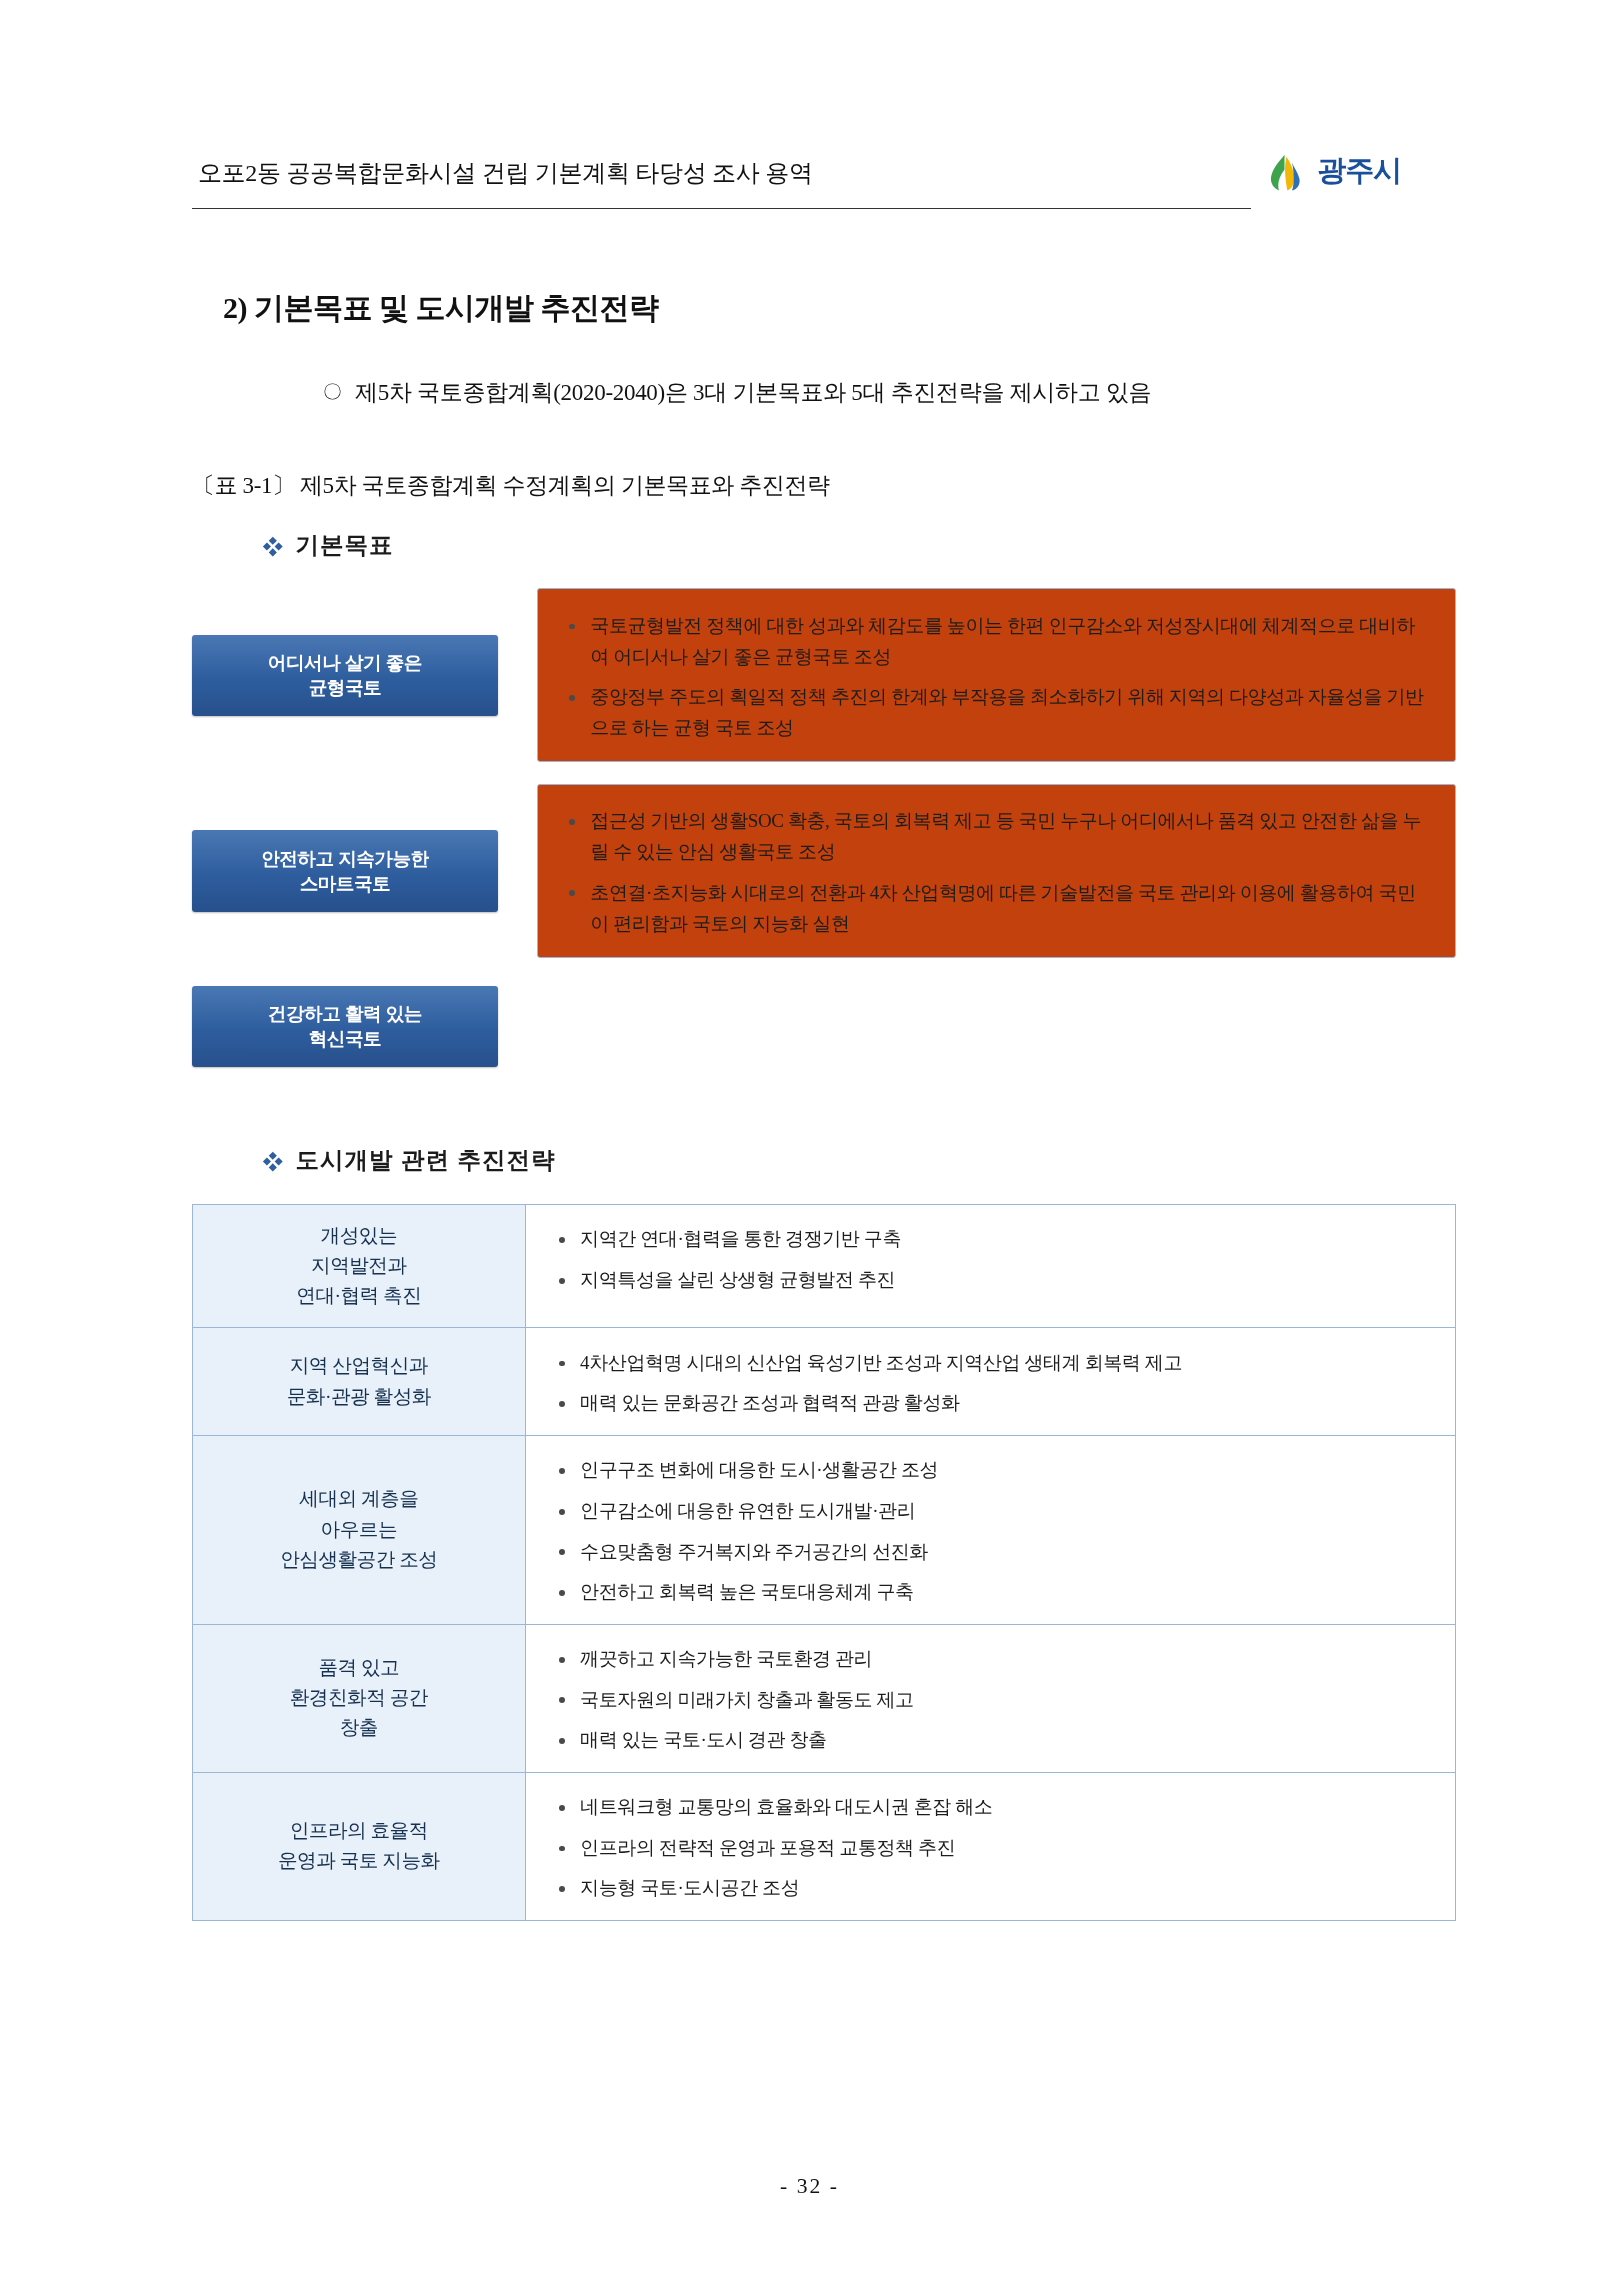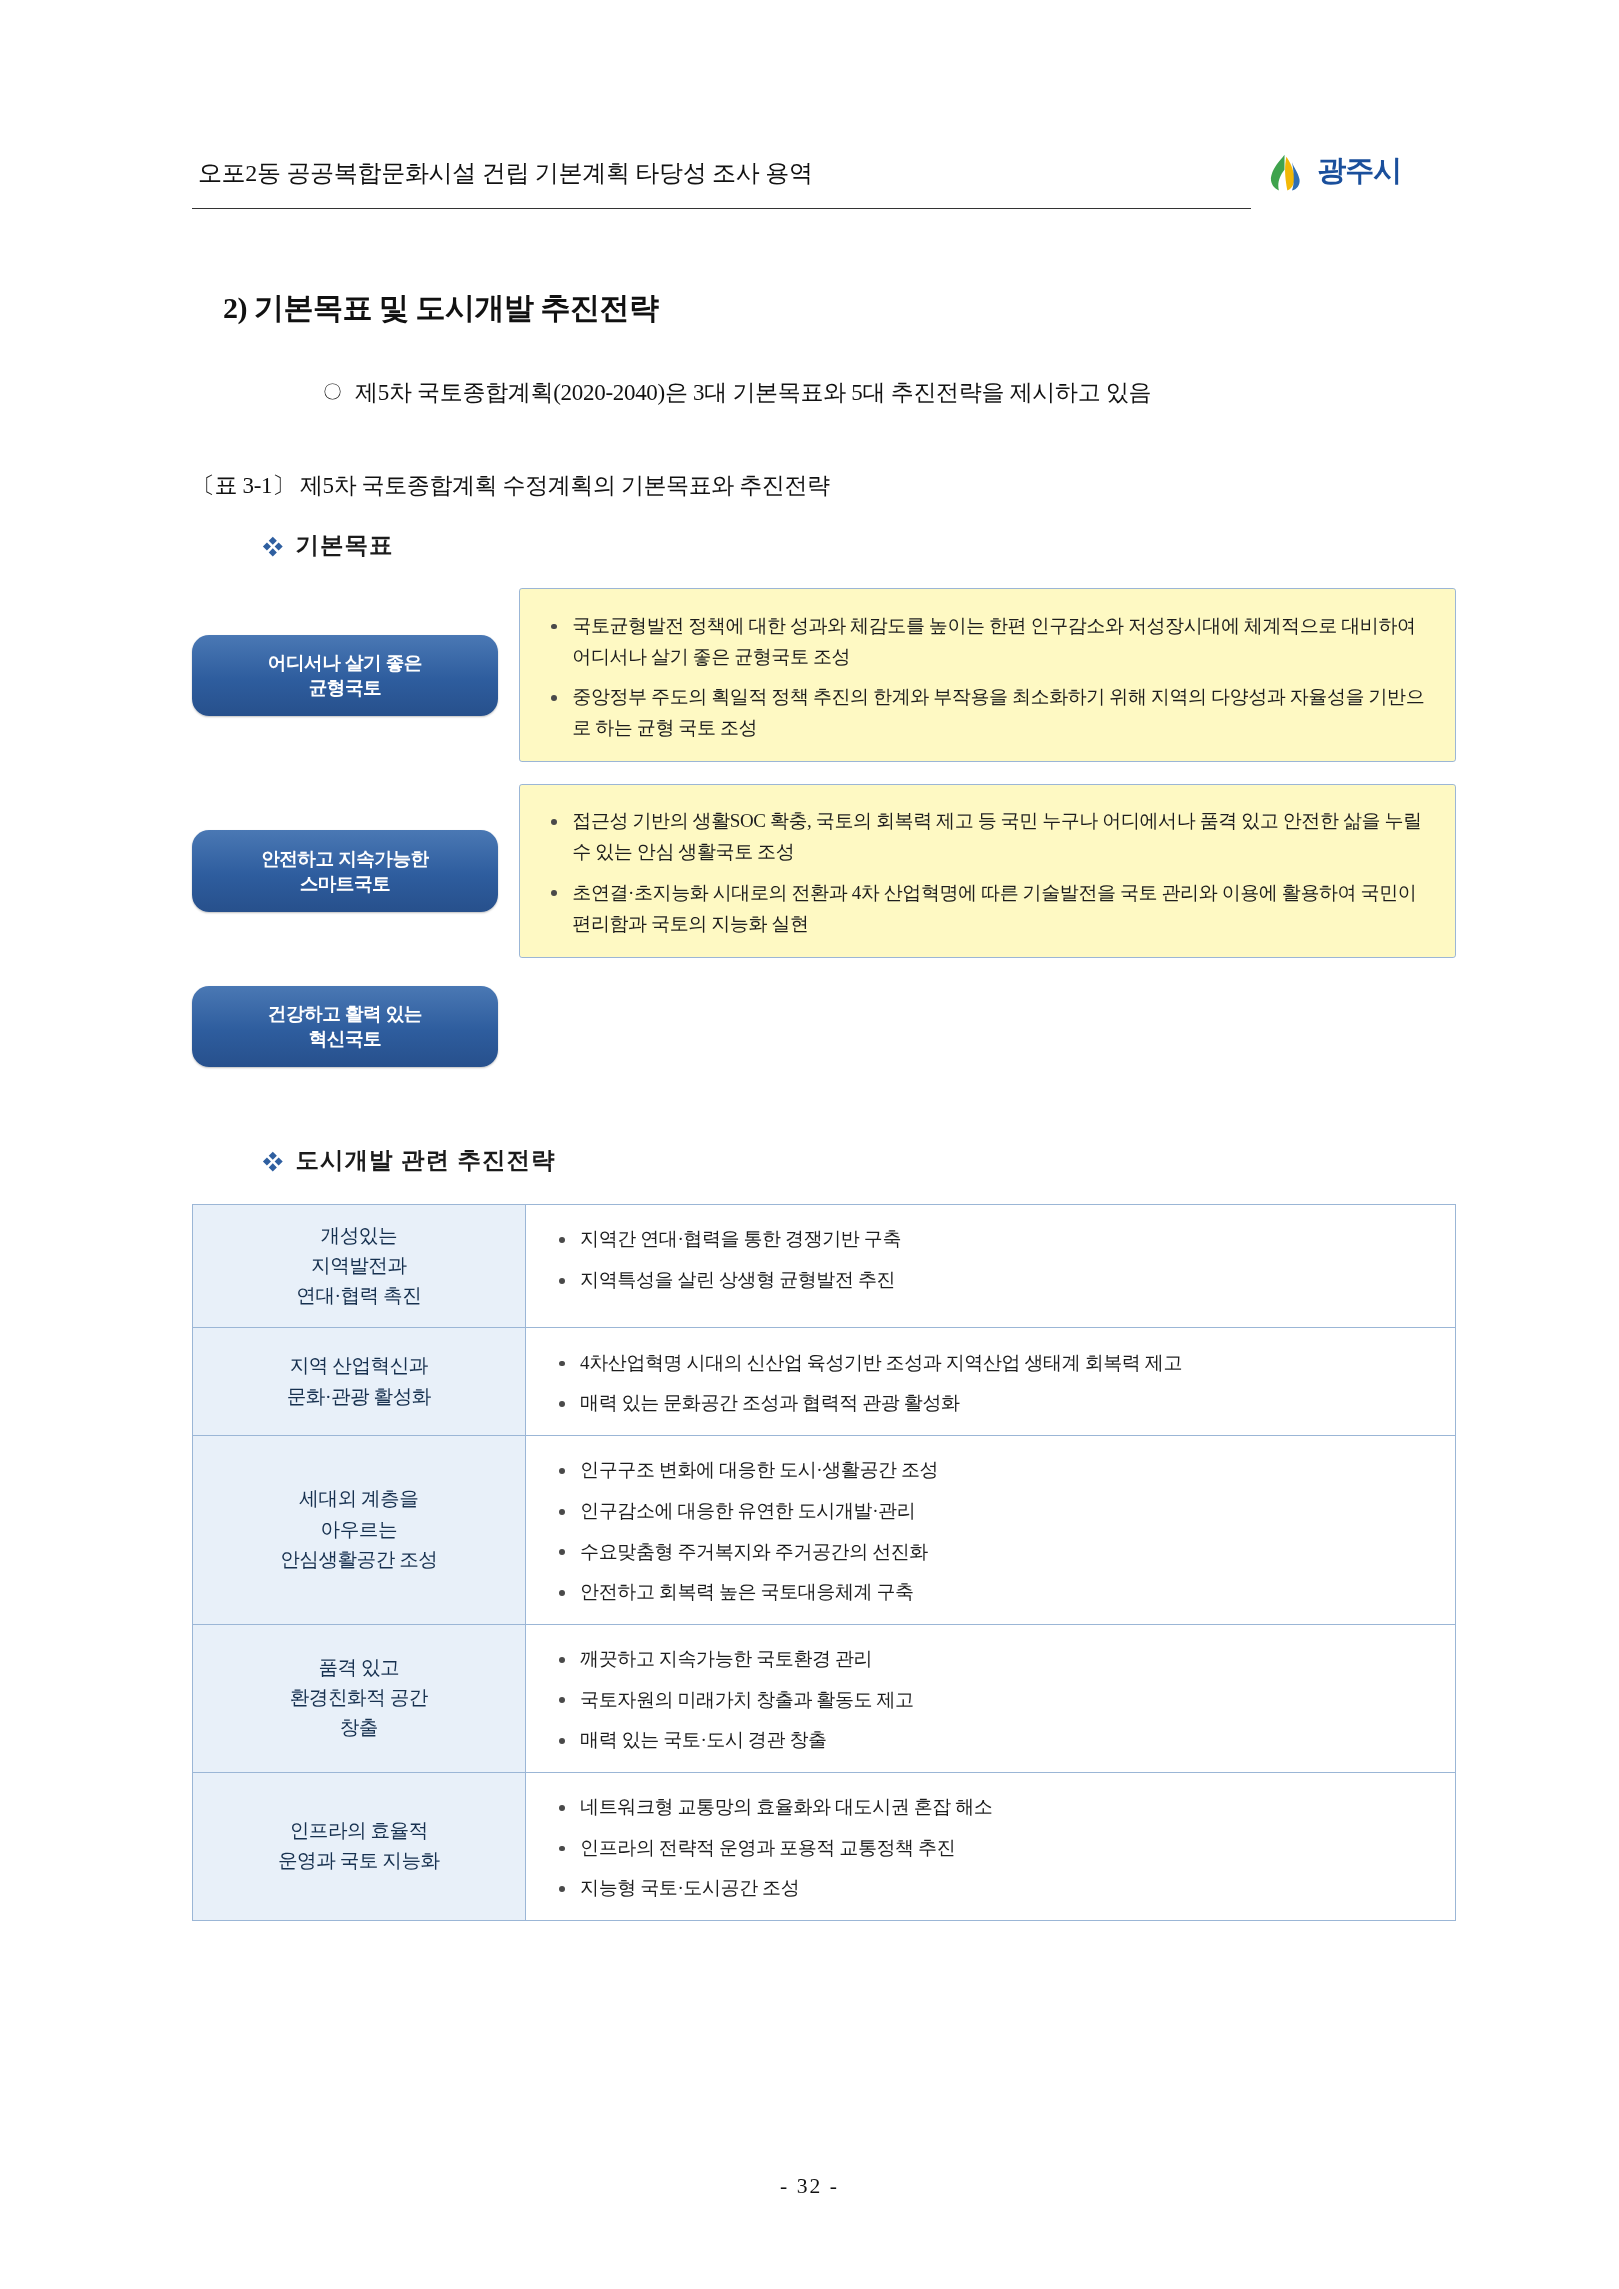--- a/index.html
+++ b/index.html
@@ -140,36 +140,36 @@
     display: flex;
     align-items: flex-start;
     gap: 0;
     min-height: 94px;
   }
   .goal-label {
     width: 294px;
     flex: 0 0 294px;
     align-self: center;
     background: linear-gradient(180deg, #4a78b4 0%, #2e5d9e 55%, #27508c 100%);
-    border-radius: 17px;
+    border-radius: 3px;
     color: #ffffff;
     font-family: "Liberation Sans", sans-serif;
     font-weight: bold;
     font-size: 18.6px;
     letter-spacing: -0.5px;
     text-align: center;
     padding: 15.7px 5.9px;
     line-height: 1.35;
     box-shadow: 0 1px 2px rgba(0,0,0,0.25);
   }
   .goal-box {
-    margin-left: 21px;
+    margin-left: 39px;
     flex: 1 1 auto;
     border: 1px solid #9bb6d6;
-    background: #fef9c3;
+    background: #c2410c;
     border-radius: 2.9px;
     padding: 17.6px 21.6px 17.6px 23.5px;
   }
   .goal-box ul, .strat-box ul {
     list-style: none;
     margin: 0;
     padding: 0;
   }
   .goal-box li, .strat-box li {
     position: relative;

